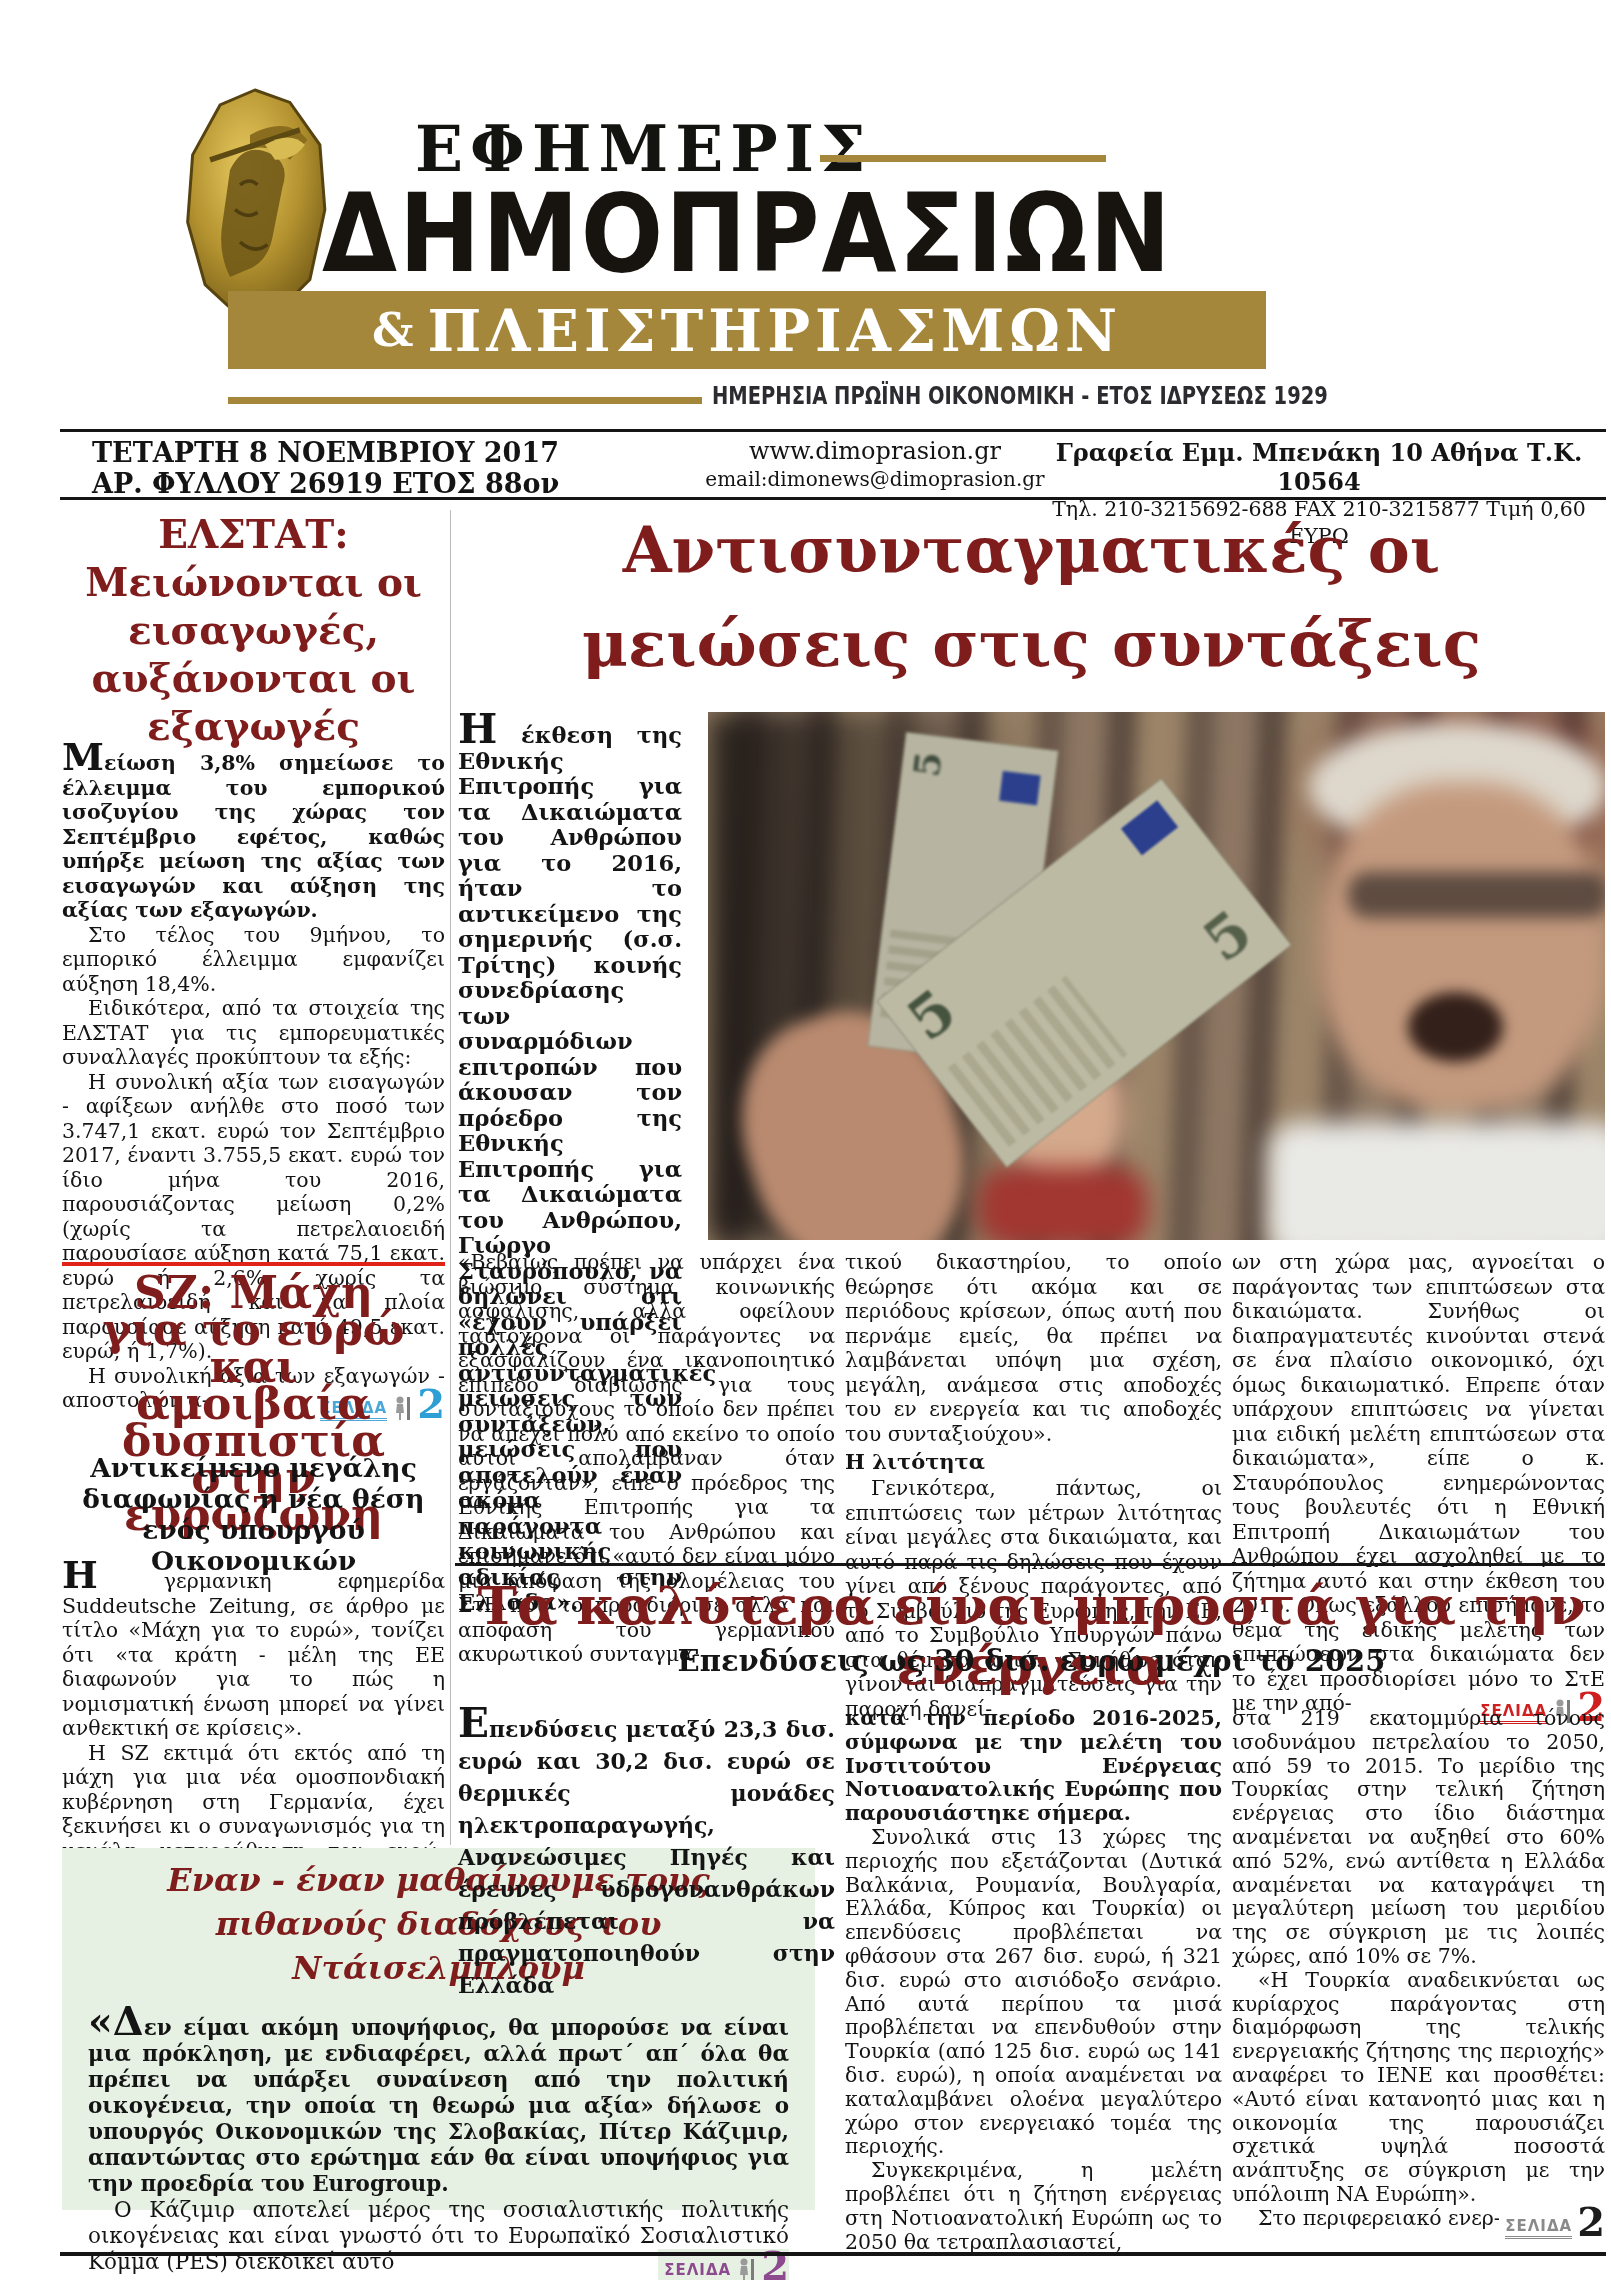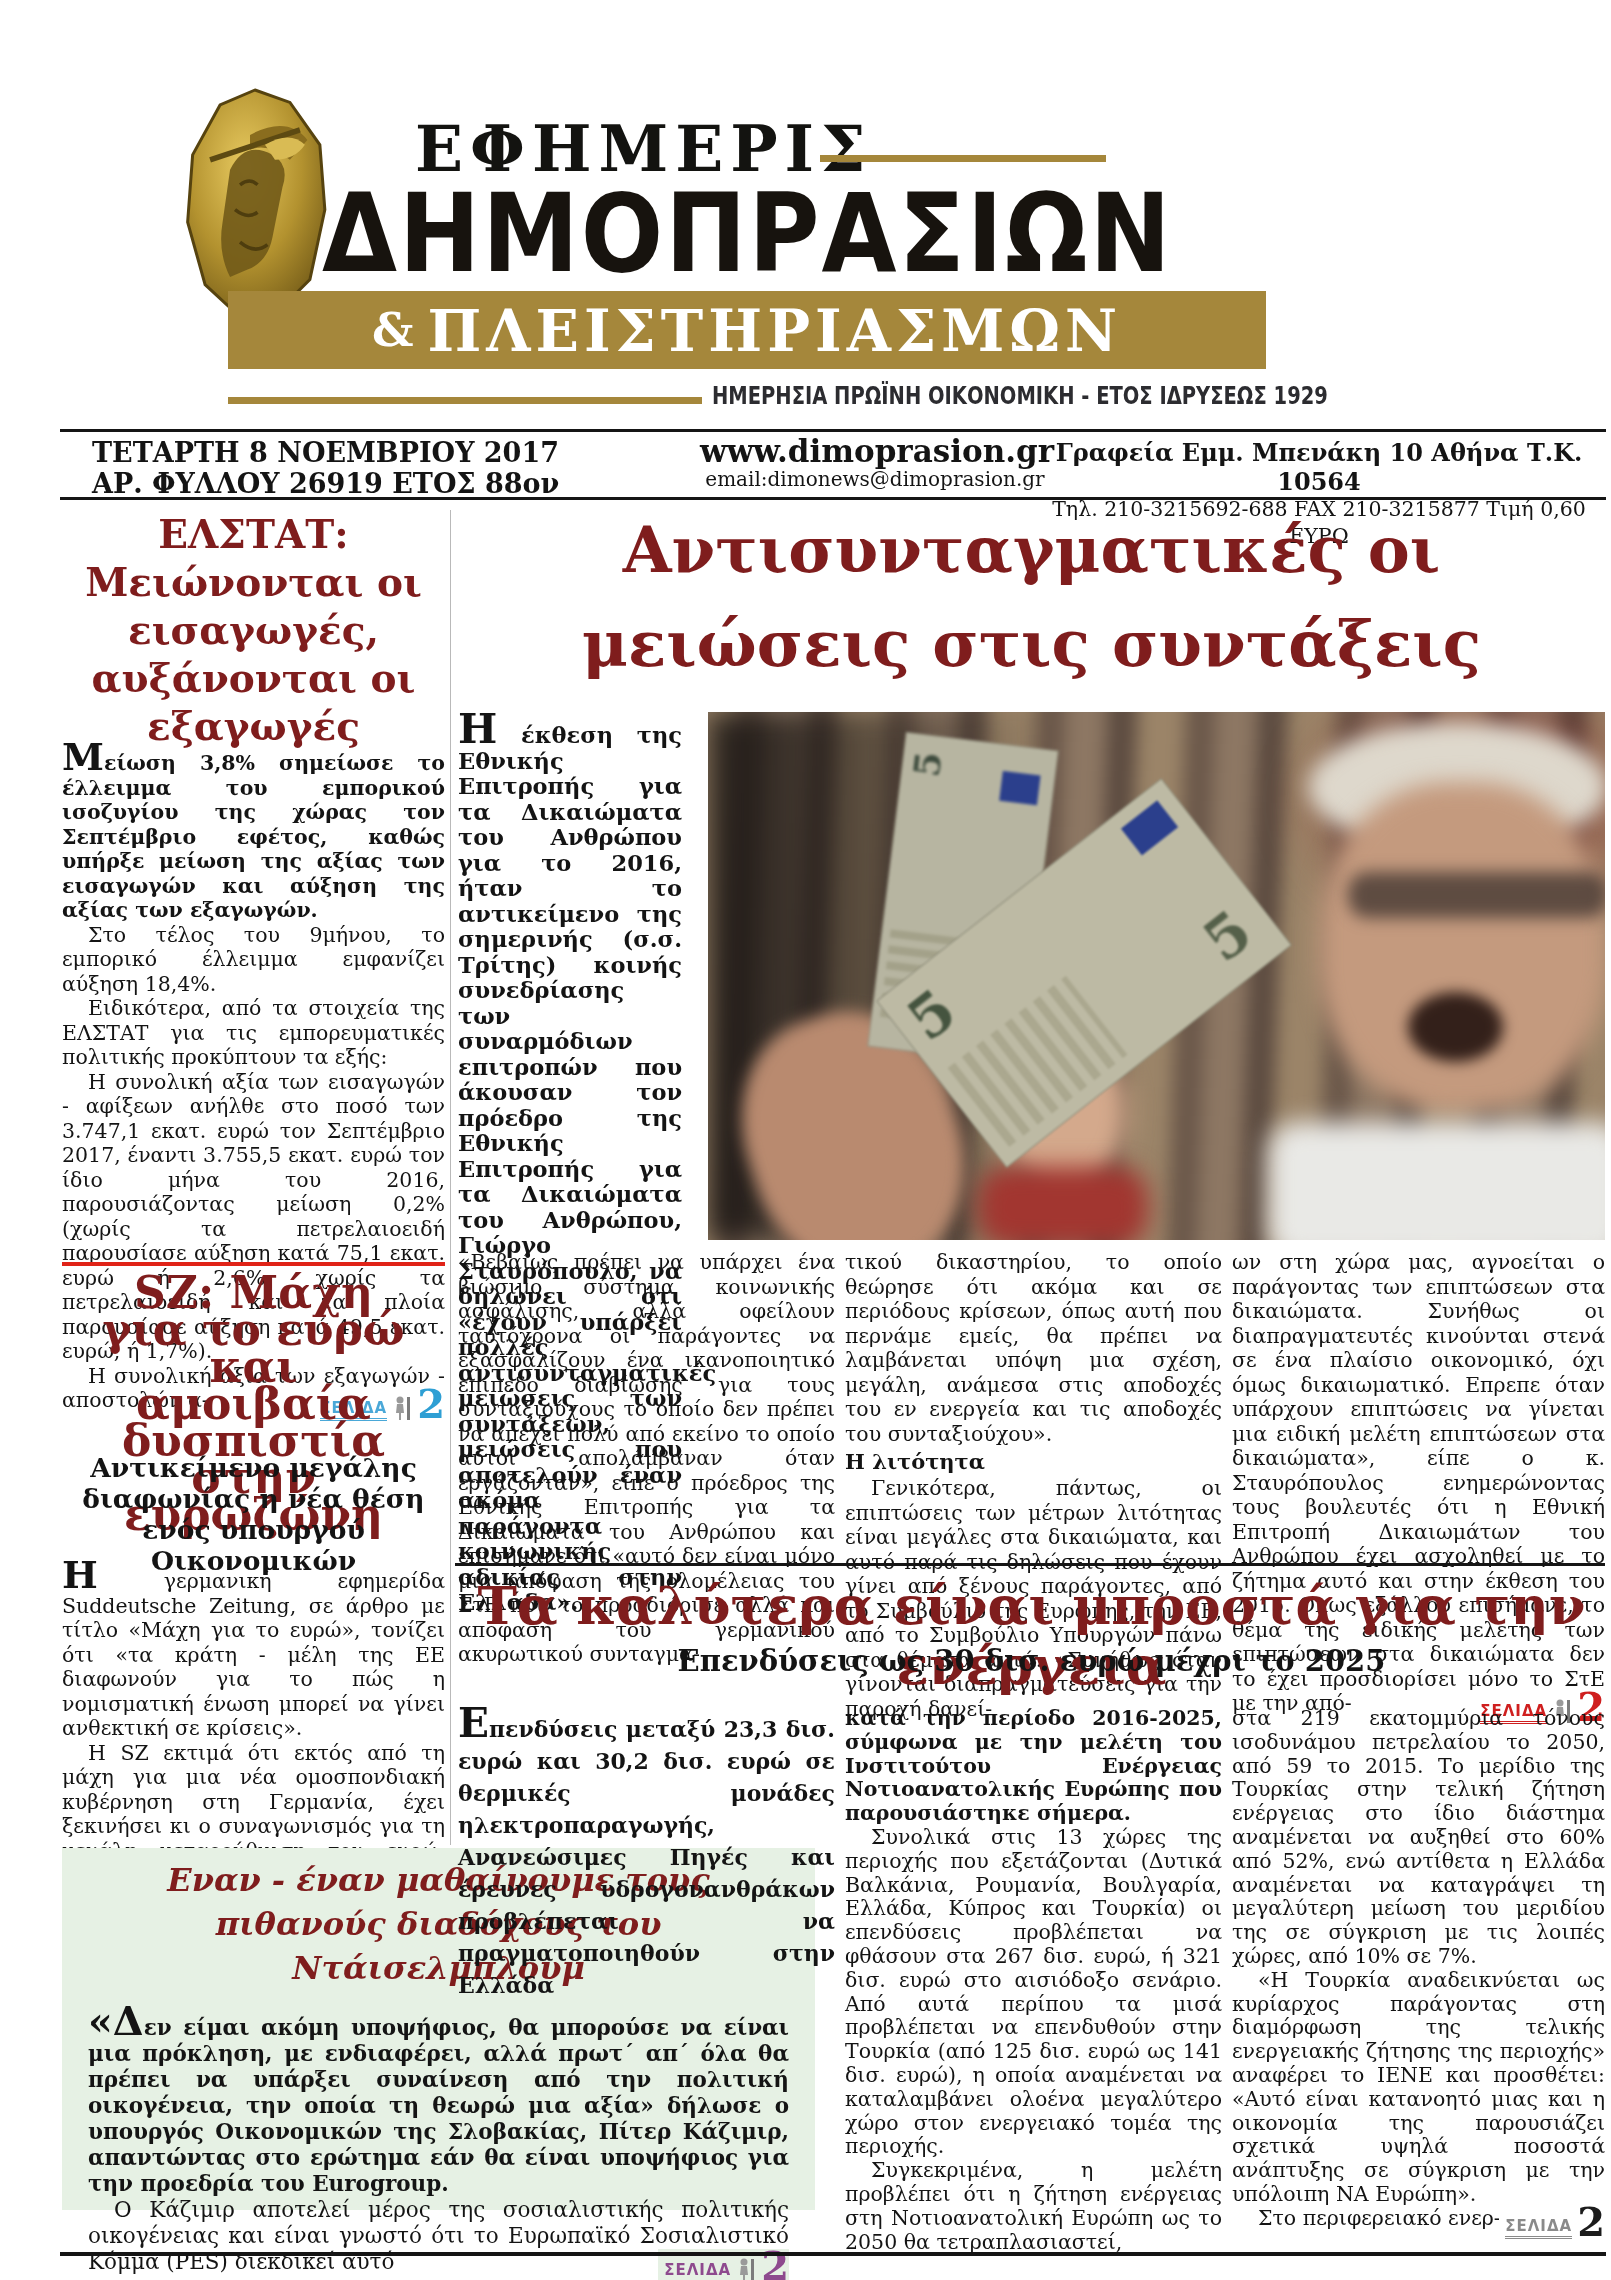--- a/index.html
+++ b/index.html
@@ -23,21 +23,21 @@
   #tagline{left:712px;top:381px;width:712px;font-family:"DejaVu Sans","Liberation Sans",sans-serif;
            font-weight:800;font-size:25px;color:#2c2c30;transform:scaleX(0.78);transform-origin:left center;
            text-align:center;white-space:nowrap;}
 
   
   .hrule{background:#151515;}
   #rule-a{left:60px;top:429px;width:1546px;height:3px;}
   #rule-b{left:60px;top:497px;width:1546px;height:3px;}
   #info-left{left:92px;top:437px;width:620px;font-size:27px;line-height:31px;font-weight:600;}
   #info-center{left:700px;top:436px;width:350px;text-align:center;}
-  #info-center .site{font-size:31px;font-weight:bold;line-height:30px;}
+  #info-center .site{font-size:24px;font-weight:normal;line-height:30px;}
   #info-center .mail{font-size:20px;line-height:26px;}
   #info-right{left:1030px;top:438px;width:578px;text-align:center;}
   #info-right .addr{font-size:24px;font-weight:bold;line-height:29px;}
   #info-right .tel{font-size:20.5px;line-height:27px;}
 
   
   .body-p{font-size:20.5px;line-height:24.5px;text-align:justify;margin:0;text-indent:26px;}
   .body-p.noindent{text-indent:0;}
   .bold{font-weight:bold;}
   .leadcap::first-letter{font-size:1.85em;line-height:.8;font-weight:bold;}
@@ -134,21 +134,21 @@
   <div class="abs" id="info-right">
     <div class="addr">Γραφεία Εμμ. Μπενάκη 10 Αθήνα Τ.Κ. 10564</div>
     <div class="tel">Τηλ.   210-3215692-688   FAX   210-3215877   Τιμή   0,60   ΕΥΡΩ</div>
   </div>
   <div class="abs hrule" id="rule-b"></div>
 
   <div class="abs headline" id="elstat-head">ΕΛΣΤΑΤ: Μειώνονται οι εισαγωγές, αυξάνονται οι εξαγωγές</div>
   <div class="abs" id="elstat-body">
     <p class="body-p bold leadcap noindent">Μείωση 3,8% σημείωσε το έλλειμμα του εμπορικού ισοζυγίου της χώρας τον Σεπτέμβριο εφέτος, καθώς υπήρξε μείωση της αξίας των εισαγωγών και αύξηση της αξίας των εξαγωγών.</p>
     <p class="body-p">Στο τέλος του 9μήνου, το εμπορικό έλλειμμα εμφανίζει αύξηση 18,4%.</p>
-    <p class="body-p">Ειδικότερα, από τα στοιχεία της ΕΛΣΤΑΤ για τις εμπορευματικές πολιτικής προκύπτουν τα εξής:</p>
+    <p class="body-p">Ειδικότερα, από τα στοιχεία της ΕΛΣΤΑΤ για τις εμπορευματικές συναλλαγές προκύπτουν τα εξής:</p>
     <p class="body-p">Η συνολική αξία των εισαγωγών - αφίξεων ανήλθε στο ποσό των 3.747,1 εκατ. ευρώ τον Σεπτέμβριο 2017, έναντι 3.755,5 εκατ. ευρώ τον ίδιο μήνα του 2016, παρουσιάζοντας μείωση 0,2% (χωρίς τα πετρελαιοειδή παρουσίασε αύξηση κατά 75,1 εκατ. ευρώ ή 2,6%, χωρίς τα πετρελαιοειδή και τα πλοία παρουσίασε αύξηση κατά 49,5 εκατ. ευρώ, ή 1,7%).</p>
     <div class="jump-wrap">
       <p class="body-p">Η συνολική αξία των εξαγωγών - αποστολών α-</p>
       <span class="jump j-blue">
         <span class="jump-label">ΣΕΛΙΔΑ</span>
         <svg class="jump-fig" width="20" height="26">
             <circle cx="8" cy="5" r="3.5" fill="#9a9a9a"></circle>
             <path d="M5 9 L11 9 L12 18 L9 18 L9 25 L7 25 L7 18 L4 18 Z" fill="#9a9a9a"></path>
             <rect x="15" y="2" width="3" height="23" fill="#7c7c7c"></rect>
           </svg>

